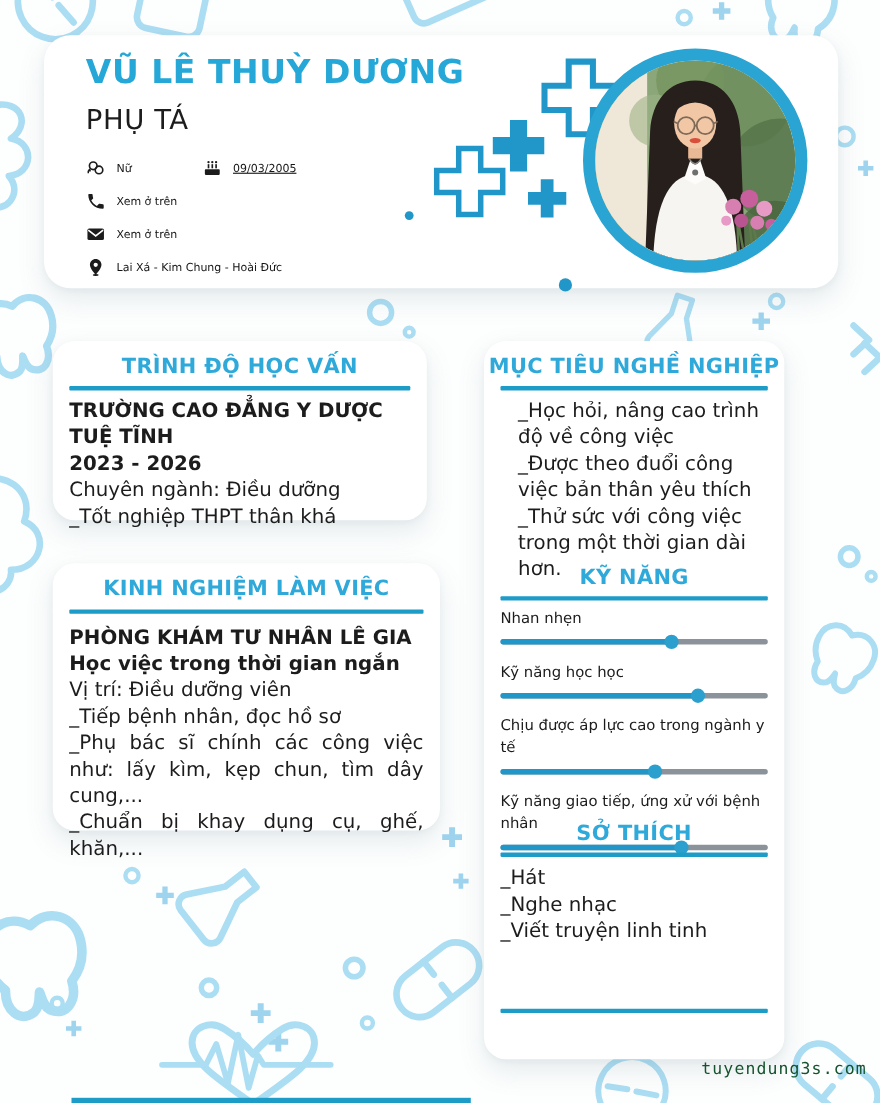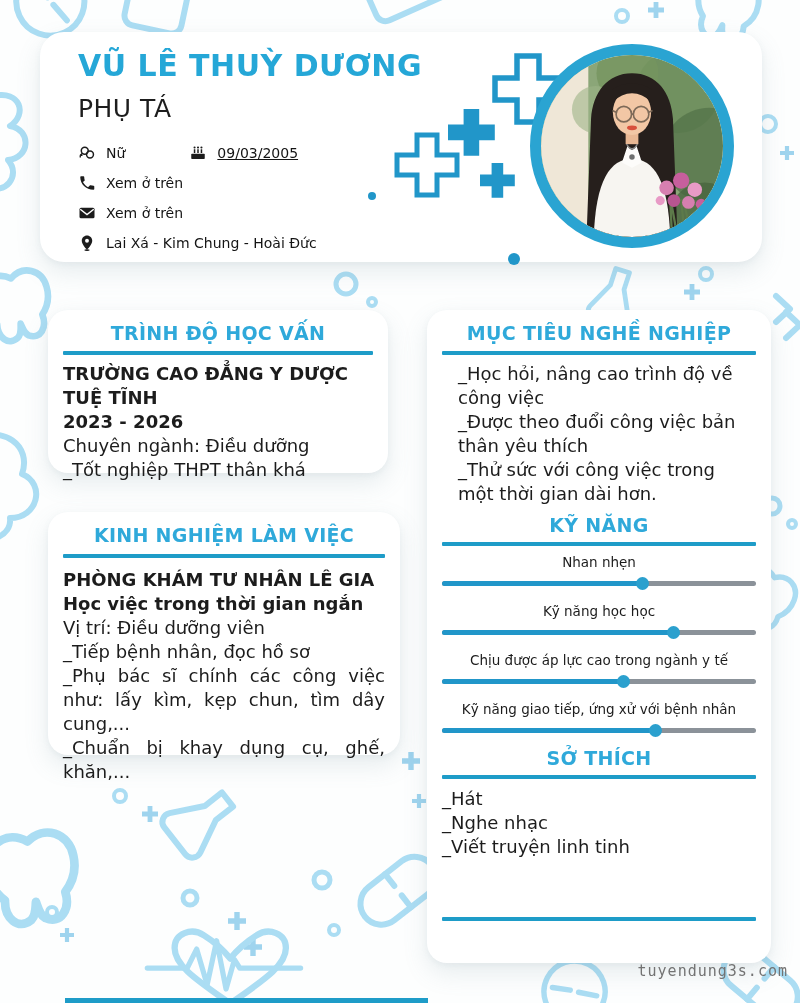--- a/index.html
+++ b/index.html
@@ -12,62 +12,62 @@
   .cross-layer  { position:absolute; inset:0; z-index:4; pointer-events:none; }
 
   .card { position:absolute; background:#ffffff; border-radius:20px; z-index:2;
           box-shadow:0 10px 24px rgba(110,140,155,.16), 0 2px 6px rgba(110,140,155,.08); }
 
   
   .header-card { left:40px; top:32px; width:722px; height:230px; border-radius:24px; }
   .cv-name  { position:absolute; left:38px; top:16px; font-size:30px; font-weight:bold;
               color:#25a7d7; letter-spacing:.5px; }
   .cv-title { position:absolute; left:38px; top:62px; font-size:25px; color:#1d1d1d; letter-spacing:.5px; }
-  .contact  { position:absolute; left:38px; top:106px; width:420px; font-size:14px; color:#141414; }
+  .contact  { position:absolute; left:38px; top:106px; width:420px; font-size:10px; color:#141414; }
   .contact-row { display:flex; align-items:center; height:30px; }
   .contact-cell { display:flex; align-items:center; gap:10px; }
   .contact-cell.second { margin-left:64px;text-decoration:underline; }
   .cicon { width:18px; height:18px; flex:0 0 18px; display:inline-block; }
 
   
   .photo-wrap { position:absolute; left:530px; top:44px; width:204px; height:204px;
                 border-radius:50%; border:11px solid #2aa4d2; overflow:hidden; z-index:5;
                 background:#dfe7d5; }
   .photo-wrap svg { display:block; }
 
   
   .edu-card { left:48px;  top:310px; width:340px; height:163px; }
   .exp-card { left:48px;  top:512px; width:352px; height:243px; }
-  .right-card { left:427px; top:310px; width:344px; height:653px; }
+  .right-card { left:440px; top:310px; width:273px; height:653px; }
 
   .sec-title { position:absolute; left:0; right:0; text-align:center; font-size:19px;
                font-weight:bold; color:#2fa9da; letter-spacing:.3px; }
   .sec-rule  { position:absolute; left:15px; right:15px; height:4px; background:#1e9cc8; border-radius:1px; }
 
   .body-text { font-size:18px; line-height:24px; color:#1c1c1c; }
   .bold { font-weight:bold; }
 
   .edu-body { position:absolute; left:15px; right:15px; top:52px; }
   .exp-body { position:absolute; left:15px; right:15px; top:56px; }
   .exp-body .task { text-align:justify; }
 
   .obj-body   { position:absolute; left:15px; right:15px; top:52px;margin-left:16px; }
   .skills-box { position:absolute; left:15px; right:15px; top:242px; }
   .skill-row  { margin-bottom:11px; }
-  .skill-label{ font-size:13.5px; color:#1c1c1c; line-height:20px; margin-bottom:4px;text-align:center; }
+  .skill-label{ font-size:13.5px; color:#1c1c1c; line-height:20px; margin-bottom:4px; }
   .slider { position:relative; height:14px; }
   .slider-track { position:absolute; left:0; right:0; top:5px; height:5px; background:#8b9299; border-radius:3px; }
   .slider-fill  { position:absolute; left:0; top:5px; height:5px; background:#2196c9; border-radius:3px; }
   .slider-thumb { position:absolute; top:1px; width:13px; height:13px; border-radius:50%; background:#2ba0ce; }
   .hob-body { position:absolute; left:15px; right:15px; top:477px; }
   .hob-rule { top:607px; }
 
   .watermark { position:absolute; right:12px; top:962px; z-index:3;
                font-family:"DejaVu Sans Mono","Liberation Mono",monospace;
-               font-size:15px; color:#737373; letter-spacing:1px; }
+               font-size:15px; color:#14532d; letter-spacing:1px; }
   .bottom-bar { position:absolute; left:65px; bottom:0; width:363px; height:5px;
                 background:#1e9cc8; z-index:3; }
 </style>
 </head>
 <body>
 
 <div class="page">
 
   <svg class="pattern-layer" width="800" height="1003" viewBox="0 0 800 1003" fill="none" stroke="#abddf3" stroke-width="6" stroke-linecap="round" stroke-linejoin="round">
     <defs>

